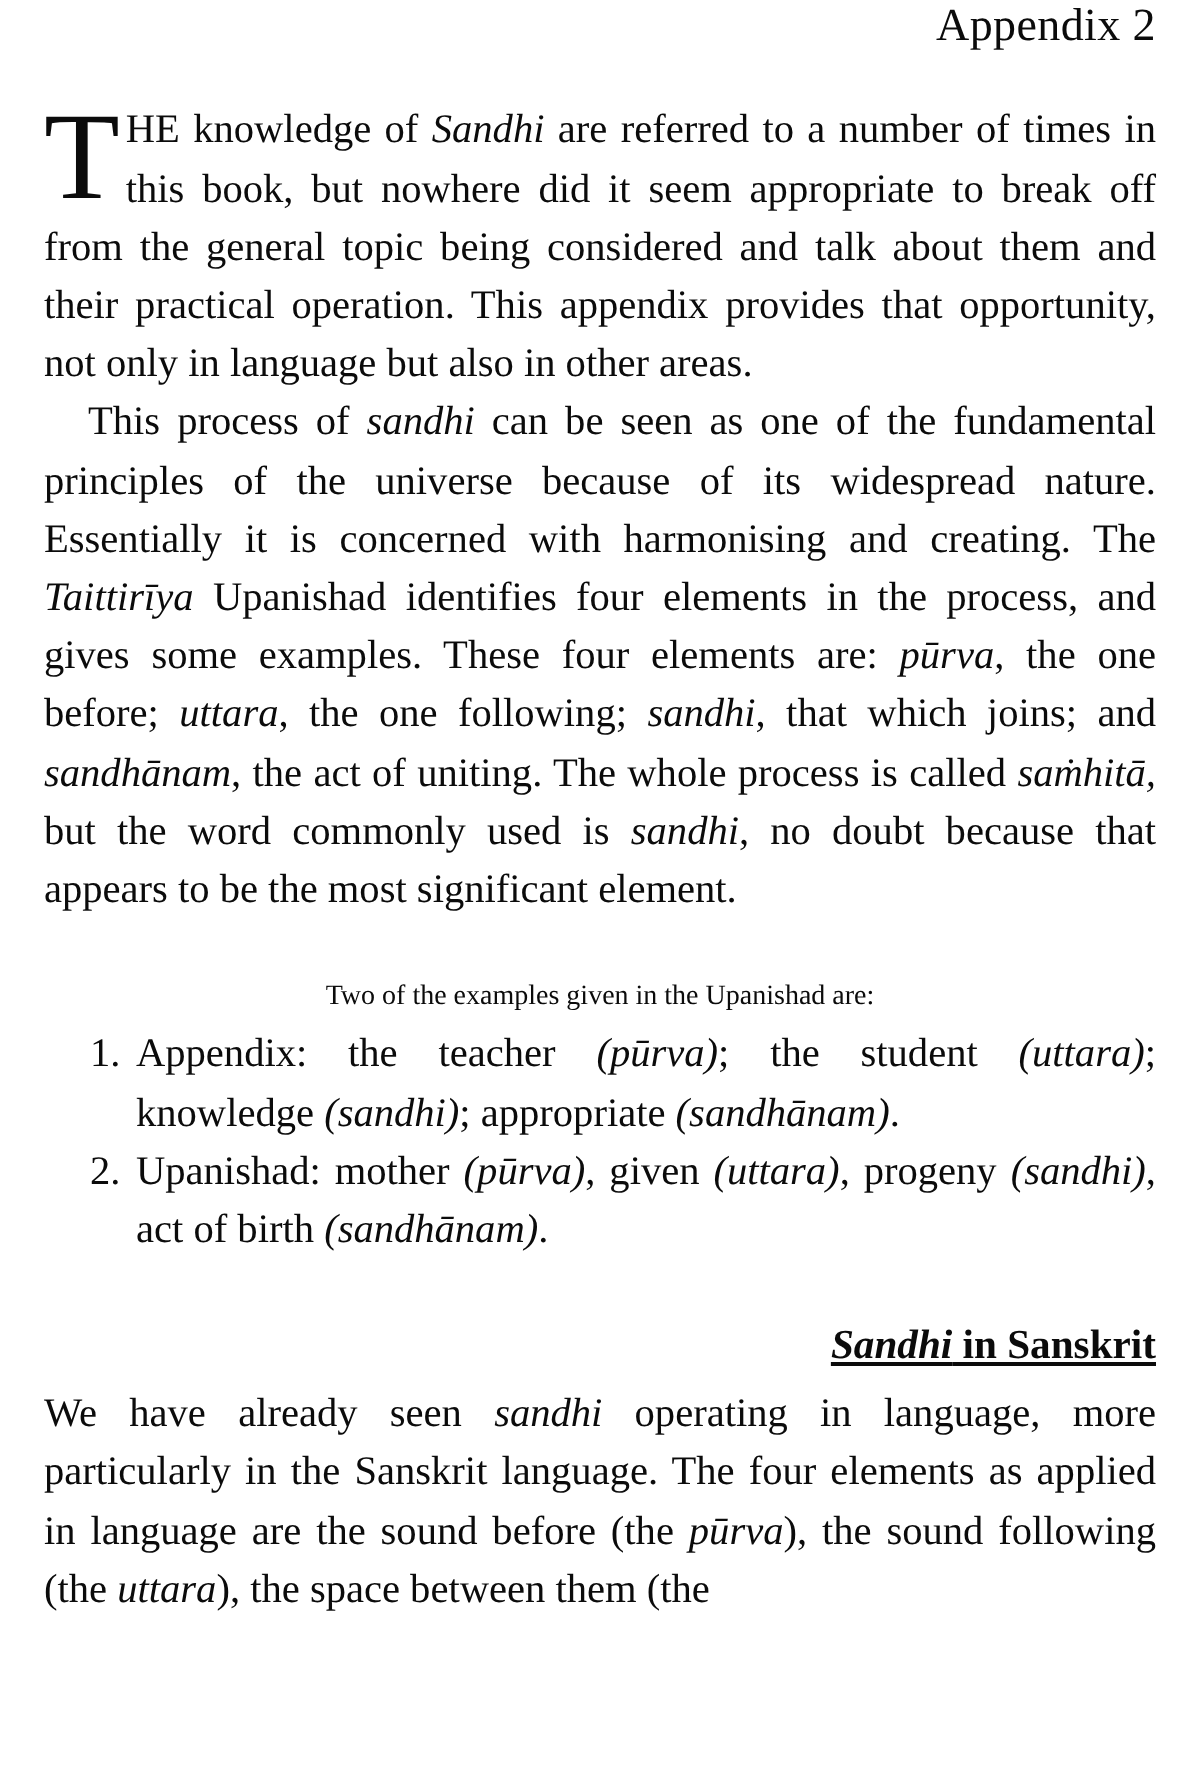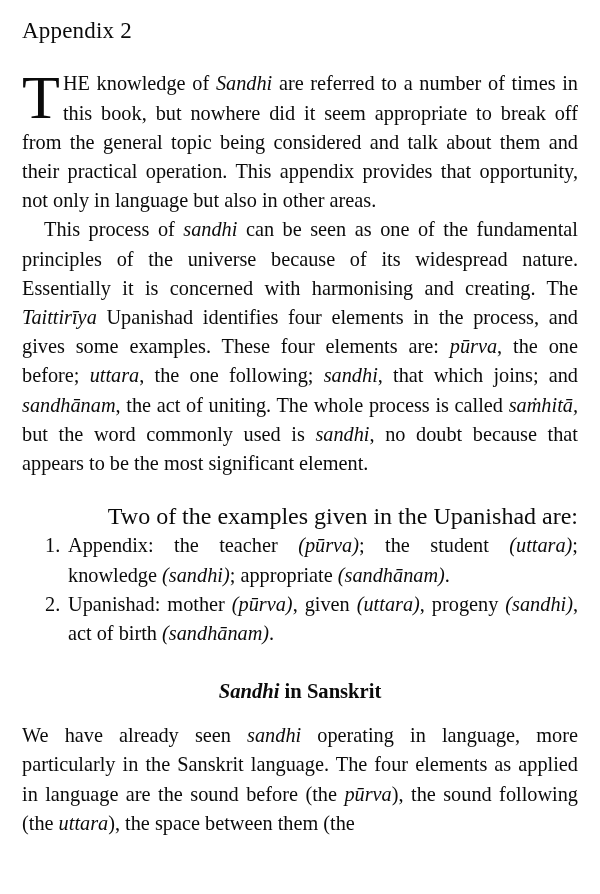--- a/index.html
+++ b/index.html
@@ -23,24 +23,23 @@
   }
   .content {
     position: absolute;
     left: 22px;
     top: 0;
     width: 556px;
   }
 
   
   .appendix-label {
-    text-align: left;
+    text-align: right;
     font-size: 23px;
     line-height: 1.1;
-    margin-top: 18px;
     letter-spacing: 0.2px;
   }
   .chapter-title {
     text-align: center;
     font-size: 29px;
     line-height: 1.15;
     margin-top: 8px;
     letter-spacing: 0.1px;
   }
 
@@ -72,24 +71,24 @@
     margin: 0 1px 0 0;
     font-weight: normal;
   }
 
   em, i {
     font-style: italic;
   }
 
   
   .list-intro {
-    font-size: 24px;
+    font-size: 14px;
     line-height: 29.2px;
     margin: 24px 0 0 0;
-    text-align: right;
+    text-align: center;
   }
   ol.examples {
     list-style: none;
     margin: 0;
     padding: 0;
   }
   ol.examples li {
     position: relative;
     font-size: 20.3px;
     line-height: 29.2px;
@@ -104,22 +103,23 @@
     top: 0;
     width: 26px;
     text-align: left;
   }
 
   
   h2.subhead {
     font-size: 20.6px;
     line-height: 26px;
     font-weight: bold;
-    margin: 30px 0 17px 0;
-    text-align: center;
+    margin: 30px 0 7px 0;
+    text-align: right;
+    text-decoration: underline;
   }
   h2.subhead .ital {
     font-style: italic;
     font-weight: bold;
   }
   .tail {
     margin-top: 2px;
   }
 </style>
 </head>

